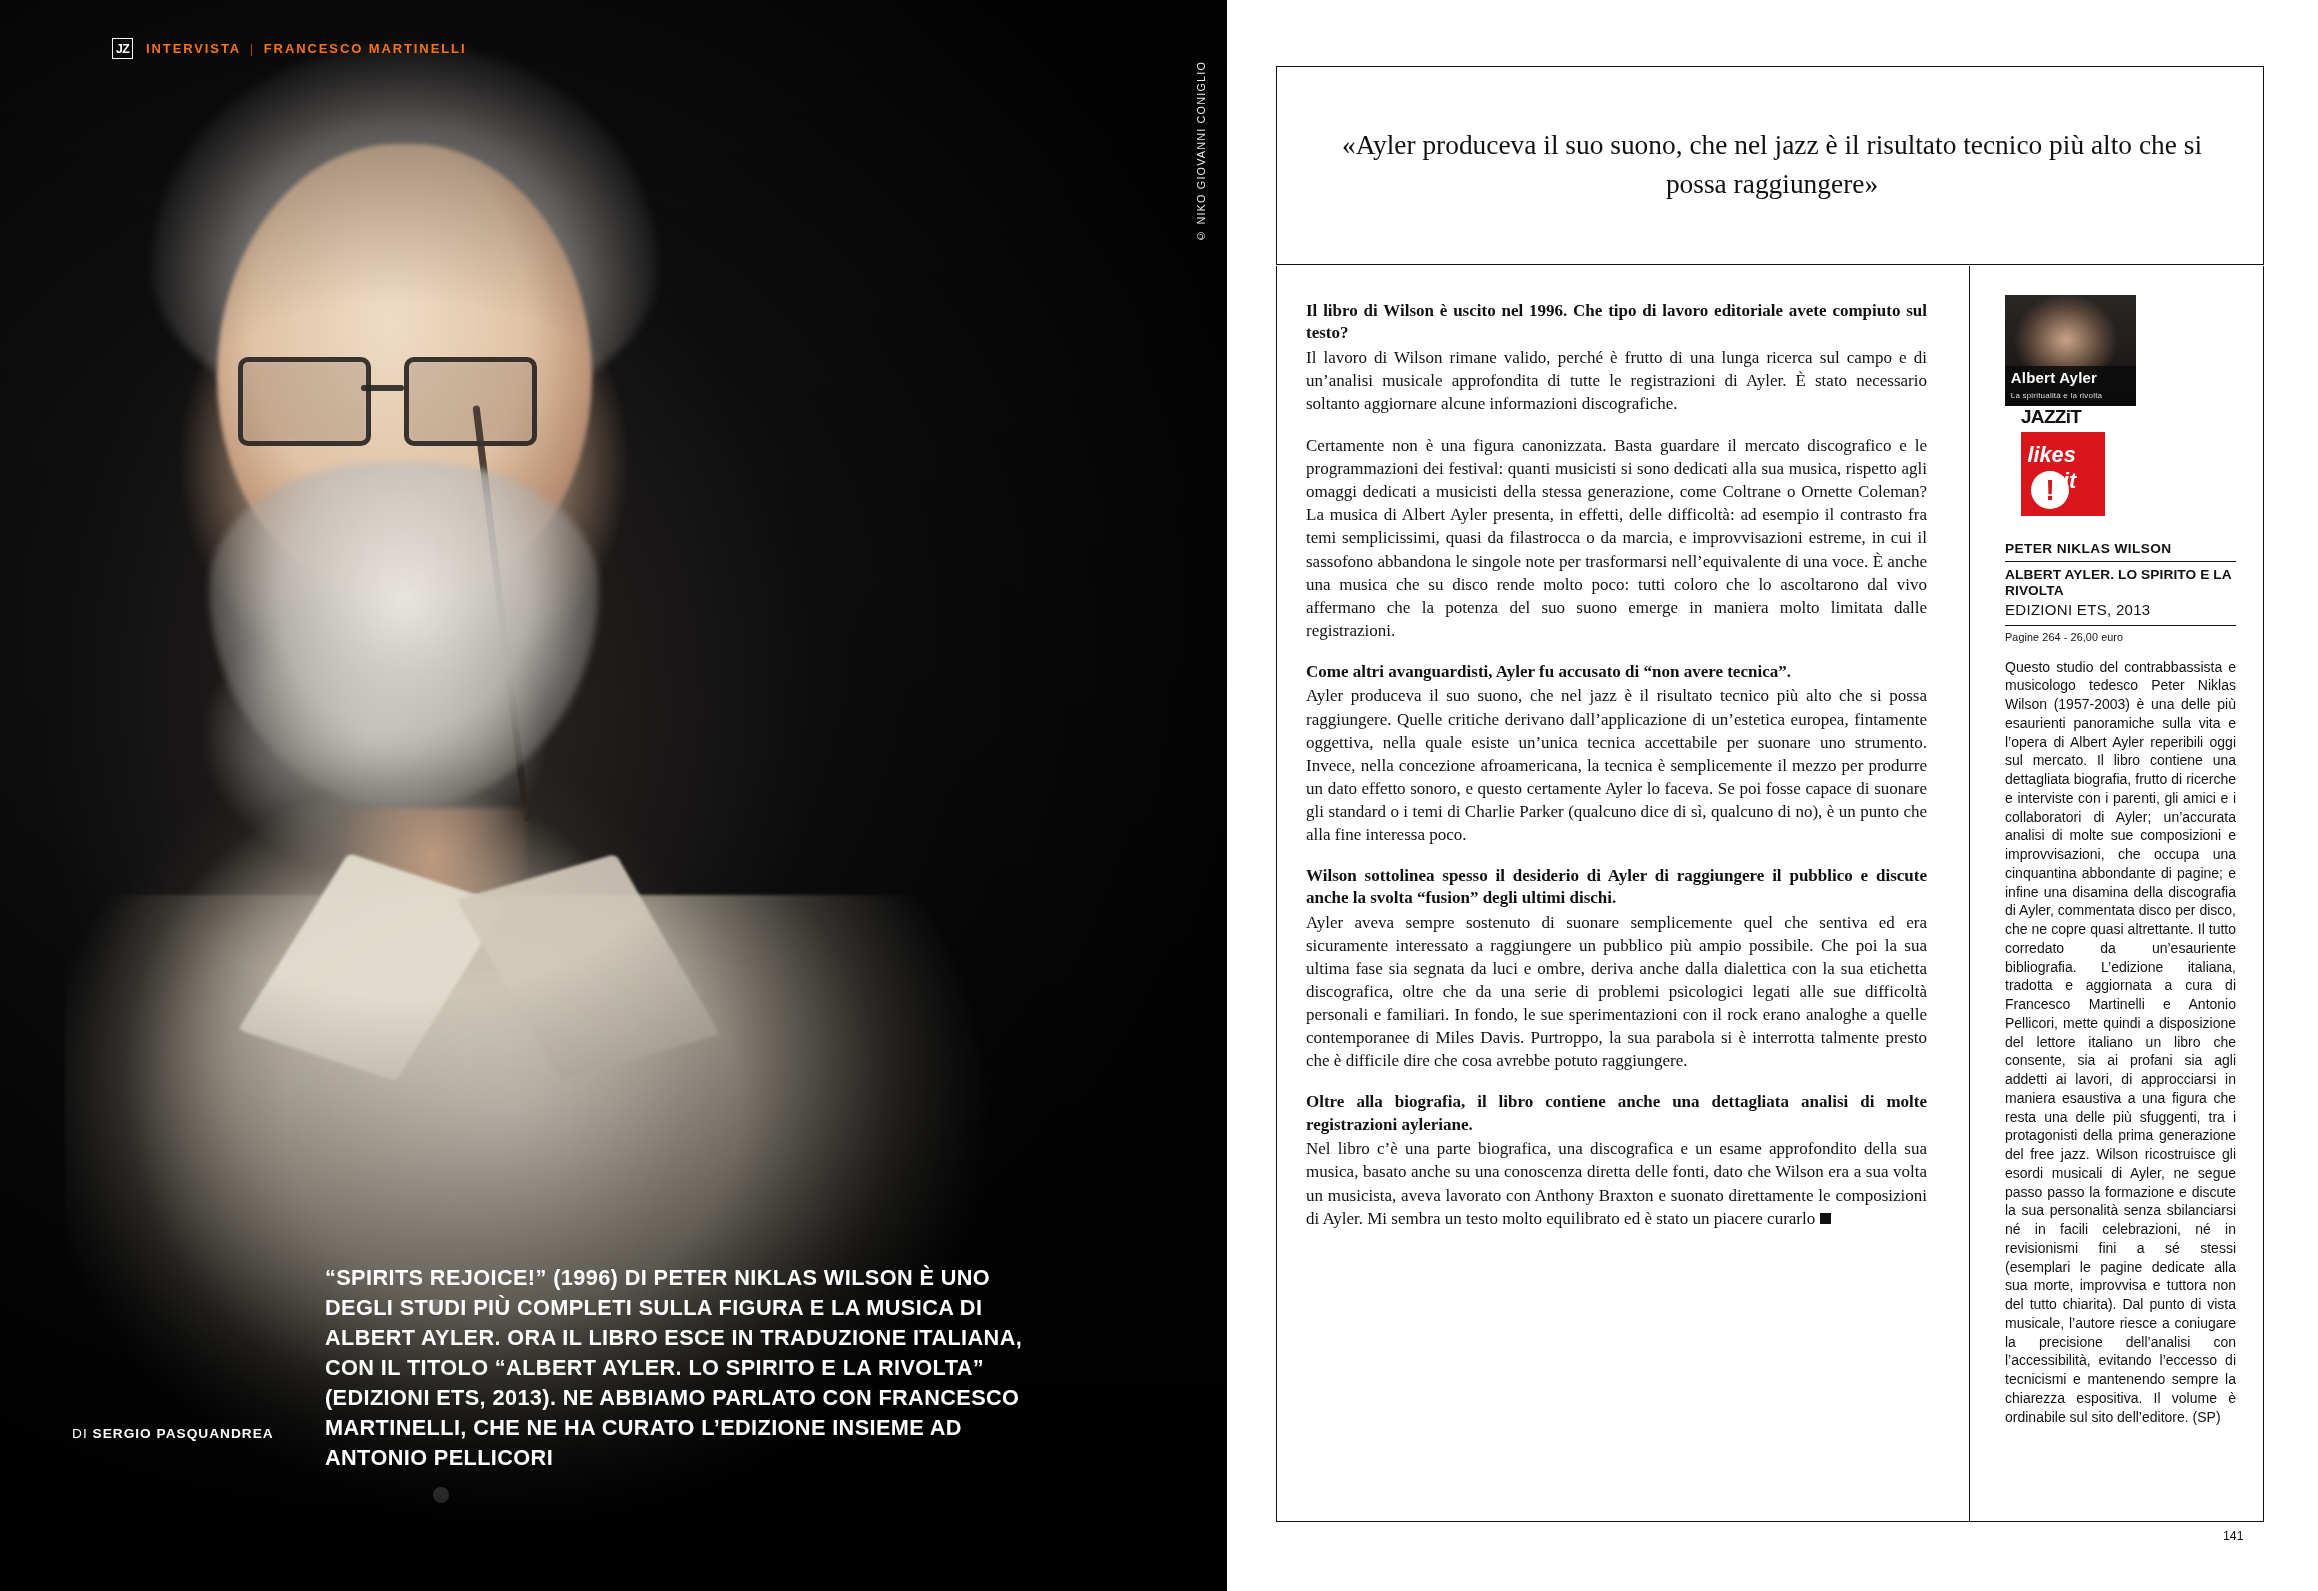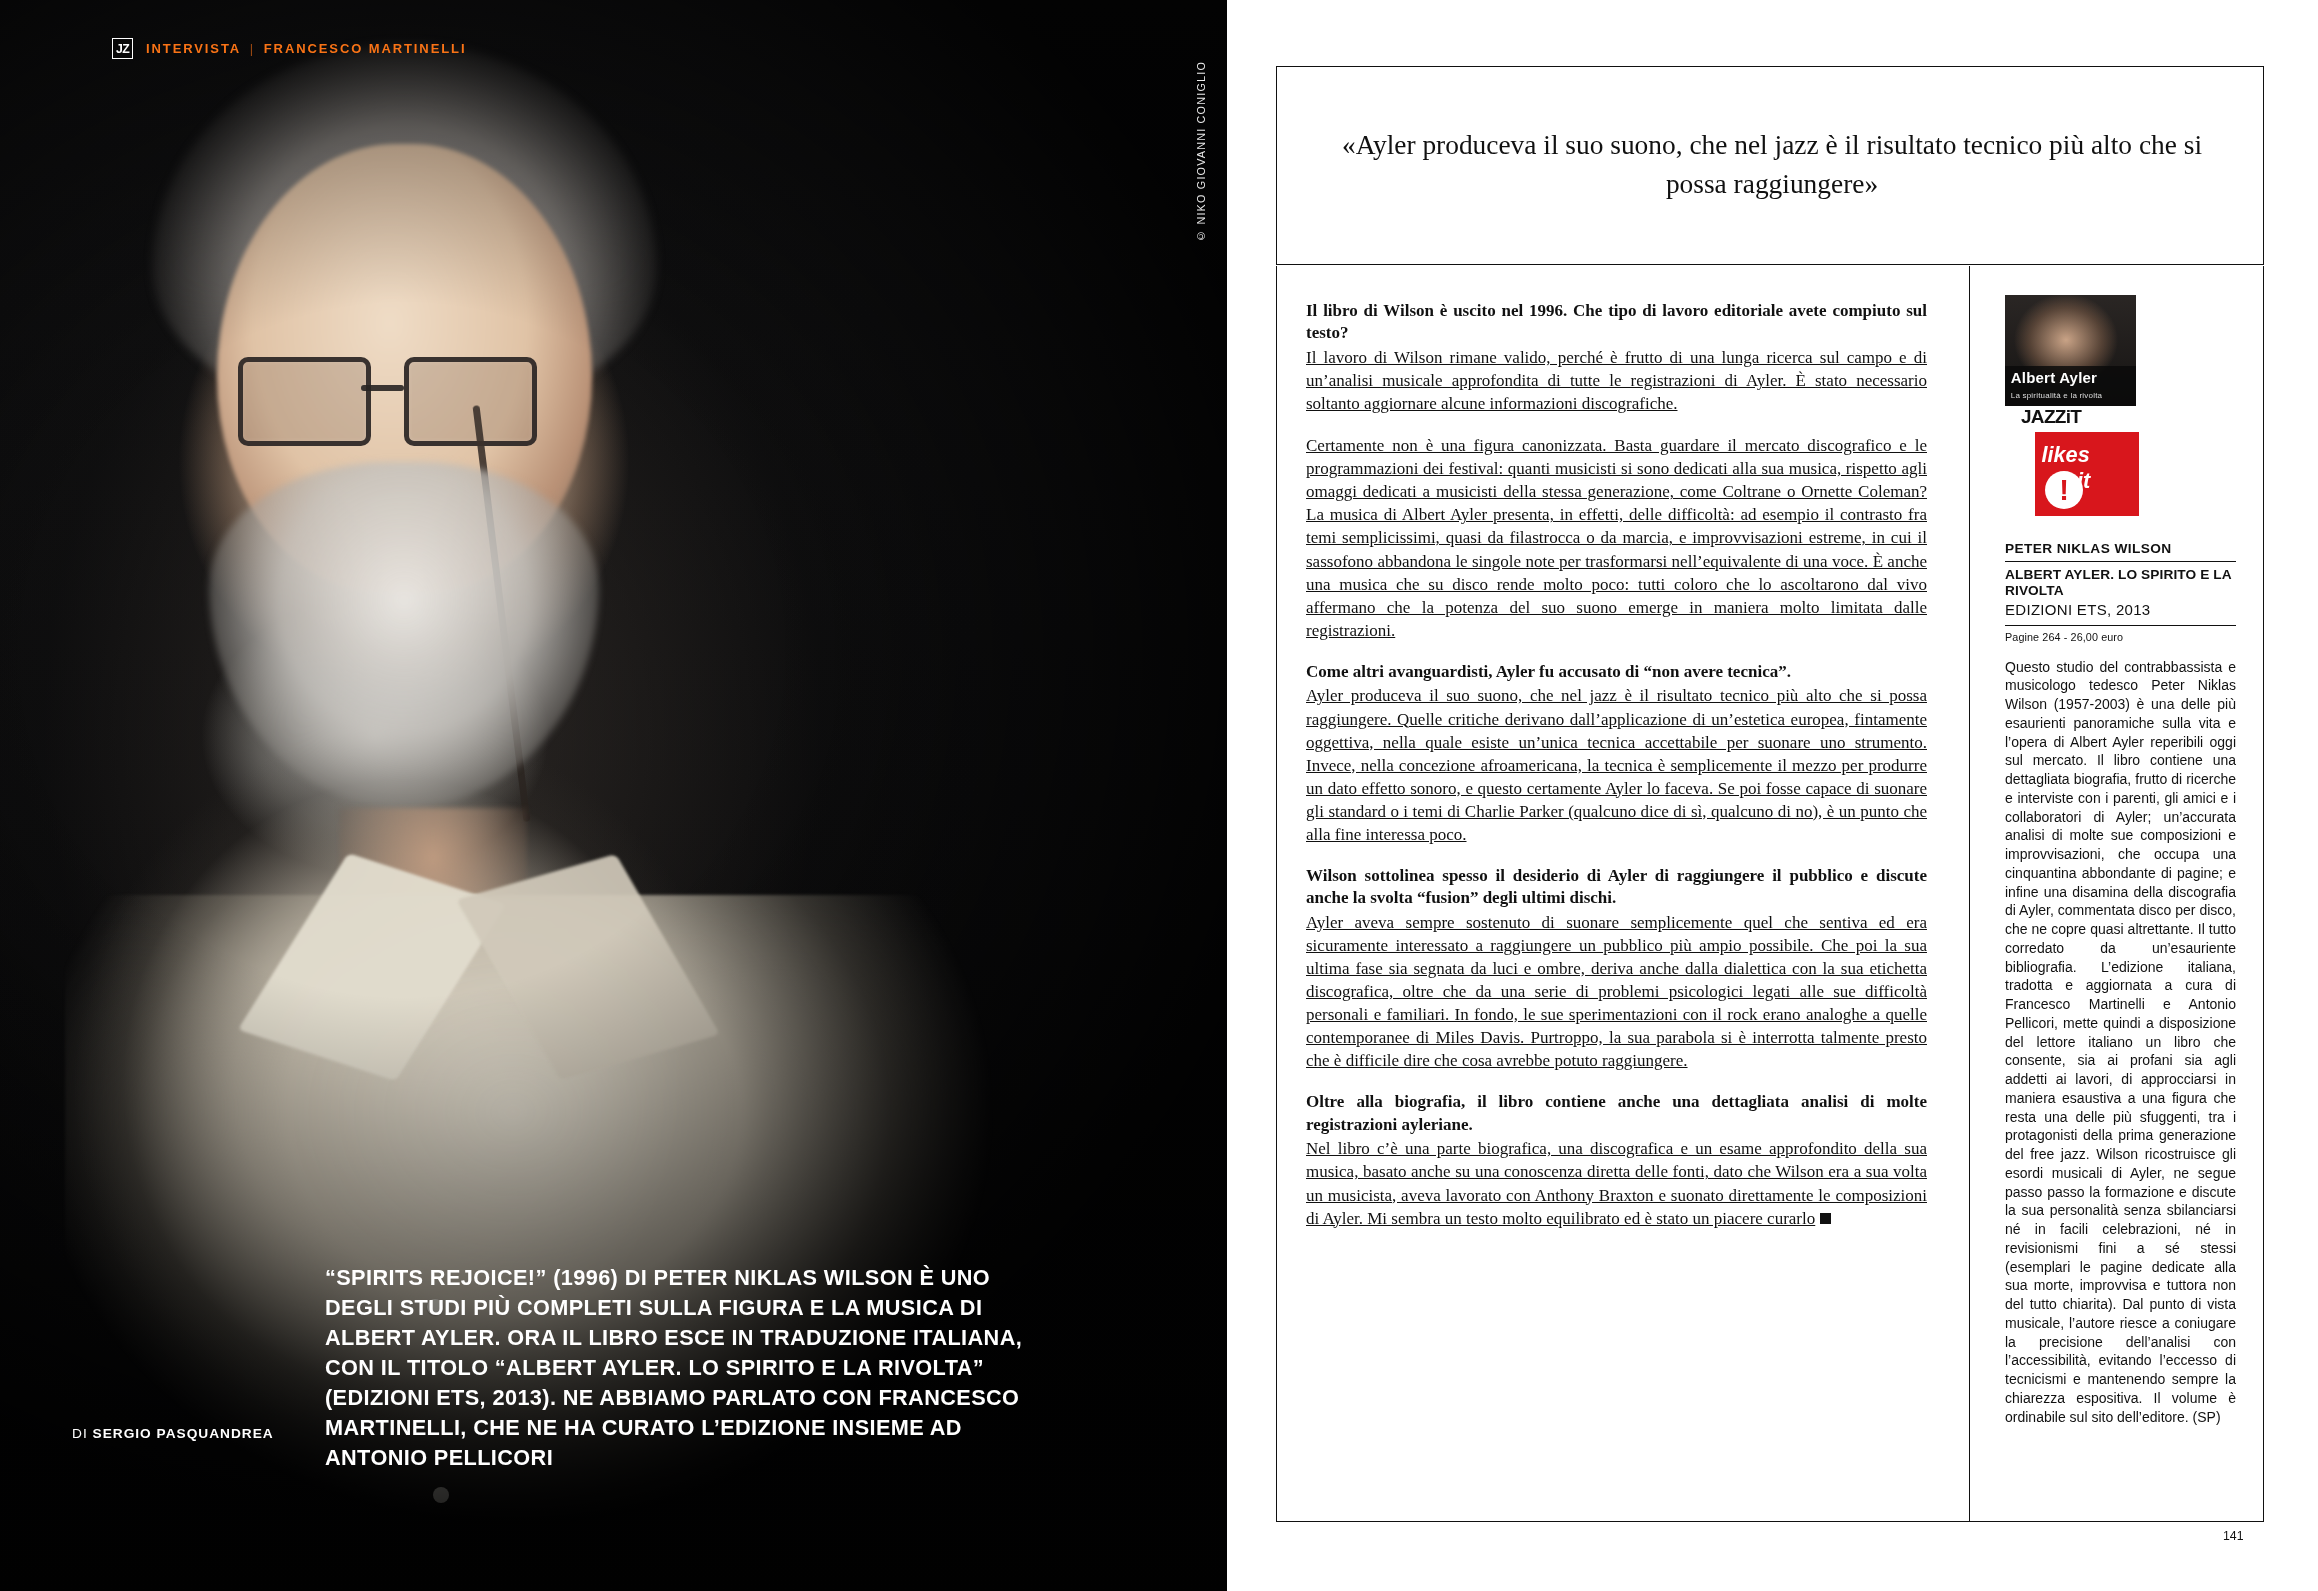--- a/index.html
+++ b/index.html
@@ -68,37 +68,37 @@
   
   #right-page{position:absolute;left:1227px;top:0;width:1091px;height:1592px;background:#ffffff;}
   .pull-box{position:absolute;left:49px;top:66px;width:988px;height:199px;border:0.7px solid #111;box-sizing:border-box;}
   .pull-text{position:absolute;left:101px;top:126px;width:888px;text-align:center;font-family:"Liberation Serif",serif;
     font-size:27.4px;line-height:1.42;color:#111;}
 
   .body-box{position:absolute;left:49px;top:266px;width:988px;height:1256px;border:0.7px solid #111;border-top:none;box-sizing:border-box;}
 
   .col-main{position:absolute;left:79px;top:300px;width:621px;font-family:"Liberation Serif",serif;font-size:17px;line-height:1.355;color:#111;text-align:justify;}
   .col-main h3{font-size:17px;line-height:1.32;margin:0 0 1.4px 0;font-weight:bold;}
-  .col-main p{margin:0 0 17.3px 0;text-decoration:underline;}
+  .col-main p{margin:0 0 17.3px 0;}
   .col-main .qa{margin-bottom:19px;}
   .endmark{display:inline-block;width:10.8px;height:10.8px;background:#111;margin-left:5px;vertical-align:-0.7px;}
 
   .divider{position:absolute;left:742px;top:266px;width:0.7px;height:1256px;background:#111;}
 
   .col-side{position:absolute;left:778px;top:295px;width:231px;}
   .cover{width:131px;height:111px;background:#1c1c1c;position:relative;overflow:hidden;display:inline-block;vertical-align:top;}
   .cover .ph{position:absolute;inset:0;background:
       radial-gradient(ellipse 65px 58px at 61px 45px, rgba(210,170,140,0.95) 0%, rgba(120,90,70,0.6) 55%, rgba(20,18,18,0) 80%),
       linear-gradient(180deg,#2a2624 0%,#161413 100%);}
   .cover .band{position:absolute;left:0;bottom:0;width:100%;height:40px;background:rgba(10,10,10,0.82);}
   .cover .cname{position:absolute;left:5.8px;bottom:20px;color:#fff;font-family:"Liberation Sans",sans-serif;font-size:15px;font-weight:bold;letter-spacing:0.2px;}
   .cover .csub{position:absolute;left:5.8px;bottom:6.5px;color:#ddd;font-family:"Liberation Sans",sans-serif;font-size:8px;letter-spacing:0.2px;}
   .likes{display:inline-block;margin-left:16px;vertical-align:top;width:84px;}
   .likes .jt{font-family:"Liberation Sans",sans-serif;font-weight:bold;font-size:19px;letter-spacing:-0.7px;color:#111;}
-  .likes .redbox{margin-top:4.3px;width:104px;height:84px;background:#d8161c;position:relative;margin-left:14px;}
+  .likes .redbox{margin-top:4.3px;width:84px;height:84px;background:#d8161c;position:relative;}
   .likes .redbox .w1{position:absolute;left:6.5px;top:10px;color:#fff;font-family:"Liberation Sans",sans-serif;font-size:21.7px;font-style:italic;font-weight:bold;}
   .likes .redbox .w2{position:absolute;left:42px;top:36px;color:#fff;font-family:"Liberation Sans",sans-serif;font-size:21.7px;font-style:italic;font-weight:bold;}
   .likes .redbox .excl{position:absolute;left:10px;bottom:7.2px;width:38px;height:38px;border-radius:50%;background:#fff;color:#d8161c;font-family:"Liberation Sans",sans-serif;font-weight:bold;font-size:29px;display:flex;align-items:center;justify-content:center;}
 
   .meta{margin-top:24.5px;font-family:"Liberation Sans",sans-serif;color:#111;}
   .meta .author{font-size:13.7px;font-weight:bold;letter-spacing:0.4px;}
   .meta .rule{height:0.7px;background:#111;margin:5px 0 5.8px 0;}
   .meta .btitle{font-size:13.7px;font-weight:bold;letter-spacing:0.1px;line-height:1.18;}
   .meta .publ{font-size:15px;letter-spacing:0.3px;margin-top:1px;}
   .meta .rule2{height:0.7px;background:#111;margin:7.2px 0 5.8px 0;}

